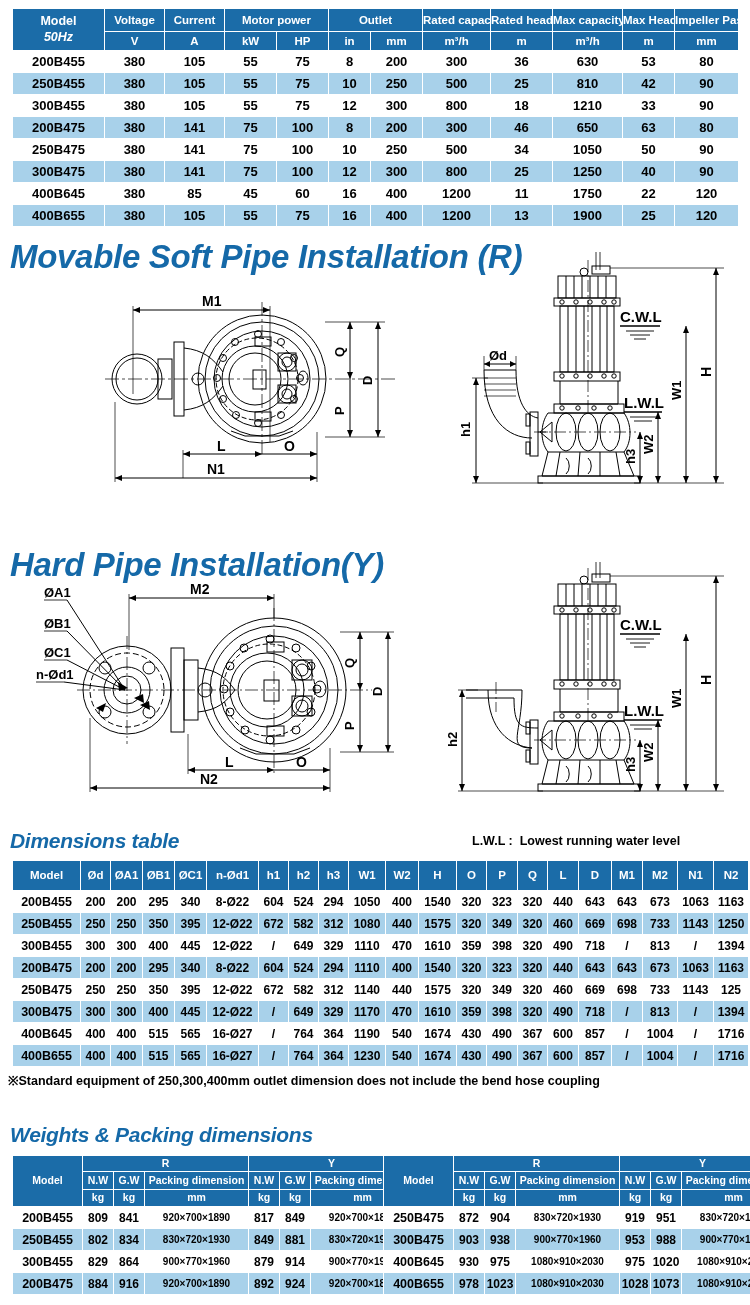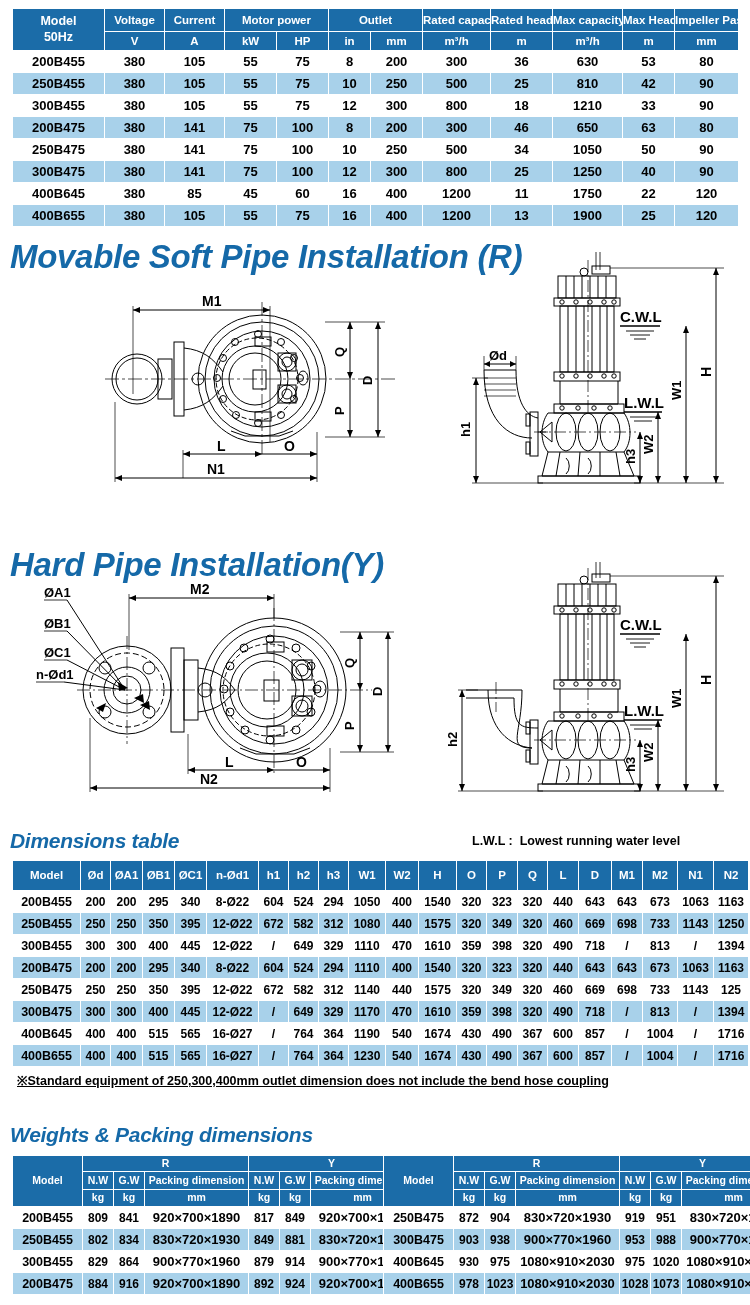--- a/index.html
+++ b/index.html
@@ -49,37 +49,37 @@
   table.spec tbody tr.odd td  { background: #ffffff; }
   table.spec tbody tr.even td { background: #a8d1ea; }
 
   
   #spec-table { width: 726px; }
   #spec-table thead th { height: 23px; font-size: 11.5px; }
   #spec-table thead tr.unit th { height: 19px; }
   #spec-table tbody td { height: 22px; font-size: 13px; }
   #spec-table th.model-cell { height: 42px; font-size: 12.5px; }
   #spec-table th.model-cell .m1 { display:block; }
-  #spec-table th.model-cell .m2 { display:block; margin-top:2px; }
+  #spec-table th.model-cell .m2 { display:block; margin-top:2px;font-style:italic; }
 
   
   #dim-table { width: 726px; }
   #dim-table thead th { height: 30px; font-size: 11.5px; }
   #dim-table tbody td { height: 22px; font-size: 12px; }
   #dim-table tbody td.model { font-size: 12.5px; }
 
   
   table.wt { width: 355px; }
   table.wt thead th { font-size: 10.5px; line-height: 1.05; }
   table.wt thead tr.r1 th { height: 16px; }
   table.wt thead tr.r2 th { height: 18px; }
   table.wt thead tr.r3 th { height: 17px; }
   table.wt tbody td { height: 22px; font-size: 12px; }
   table.wt tbody td.model { font-size: 12.5px; }
-  table.wt tbody td.pk { font-size: 13px; }
+  table.wt tbody td.pk { font-size: 10px; }
   table.wt tbody td.num { font-size: 12px; }
 
   .note {
     font-size: 12.5px;
     font-weight: bold;
     color: #000;
   }
 
   
   .abs { position: absolute; }
@@ -947,21 +947,21 @@
           <td>857</td>
           <td>/</td>
           <td>1004</td>
           <td>/</td>
           <td>1716</td>
         </tr>
       </tbody>
   </table>
 </div>
 
-<div class="abs note" style="left:17px; top:1072px;text-decoration:underline;">※Standard equipment of 250,300,400mm outlet dimension does not include the bend hose coupling</div>
+<div class="abs note" style="left:8px; top:1072px;">※Standard equipment of 250,300,400mm outlet dimension does not include the bend hose coupling</div>
 
 <div class="abs section-title small" style="left:10px; top:1124px;font-style:italic;">Weights &amp; Packing dimensions</div>
 
 <div class="abs" style="left:12px; top:1155px;">
   <table class="spec wt" id="wt-left">
     <colgroup>
       <col style="width:70px">
         <col style="width:31px">
         <col style="width:31px">
         <col style="width:104px">

